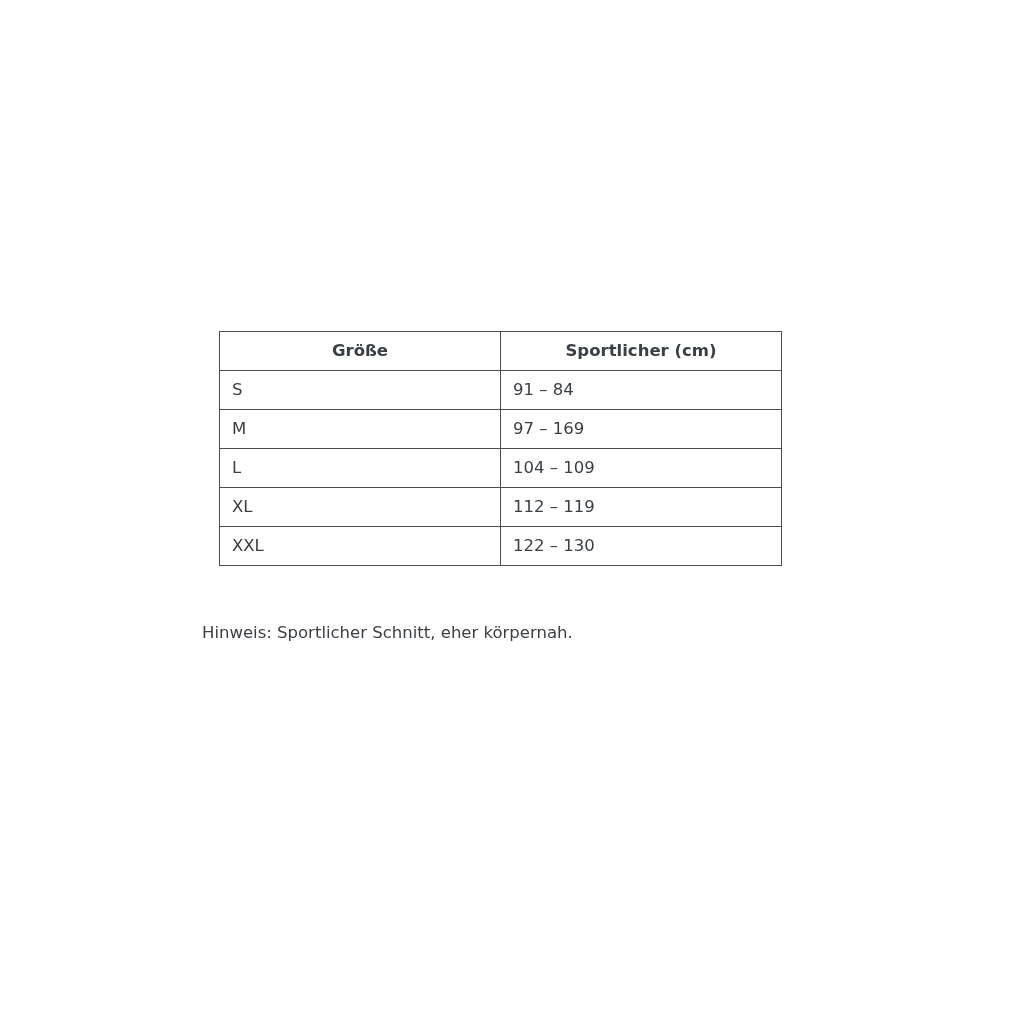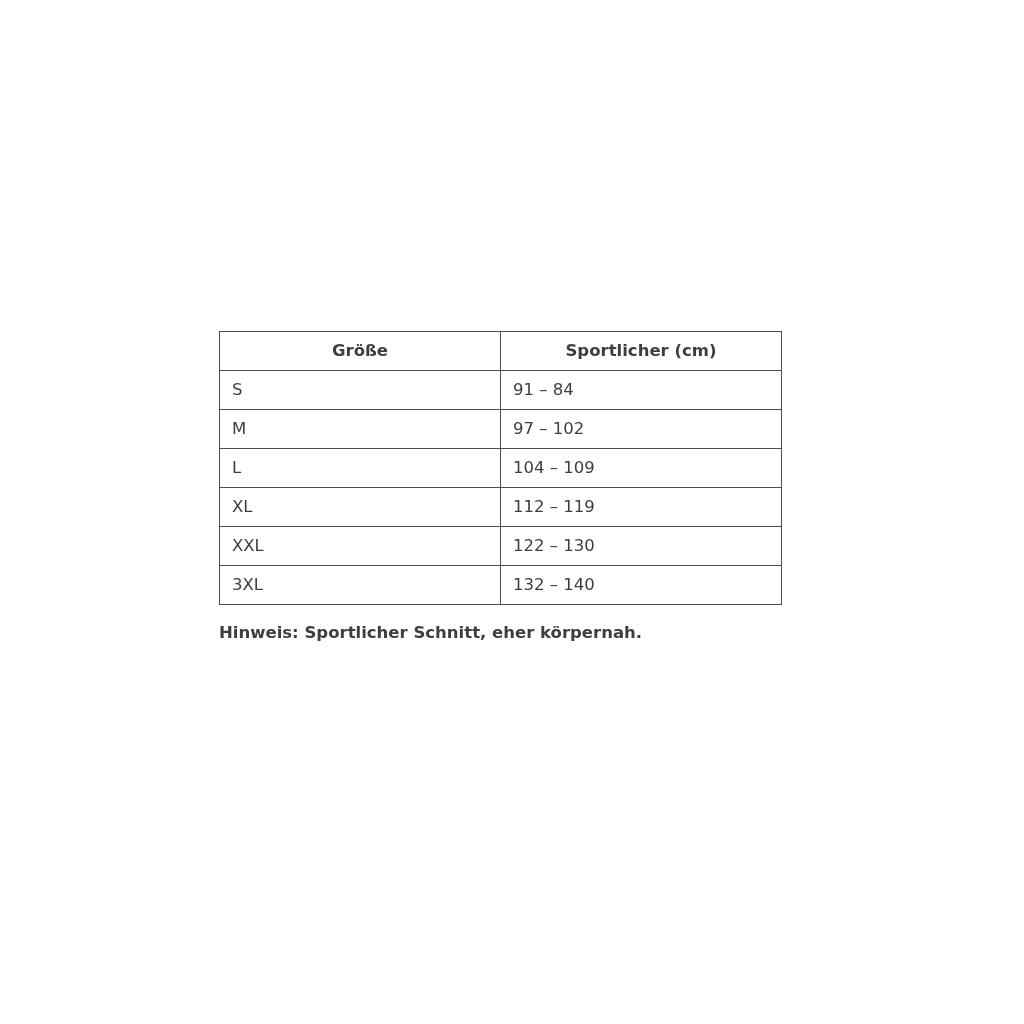--- a/index.html
+++ b/index.html
@@ -55,24 +55,23 @@
     font-weight: bold;
     padding-left: 0;
     font-size: 16.5px;
   }
 
   table.size-table col.c1 { width: 281px; }
   table.size-table col.c2 { width: 281px; }
 
   .notes {
     position: absolute;
-    left: 219px;
+    left: 202px;
     top: 618px;
     width: 760px;
-    font-weight: bold;
   }
 
   .note-line {
     font-size: 16.5px;
     line-height: 29px;
     color: #3a3f44;
     white-space: nowrap;
   }
 </style>
 </head>
@@ -92,38 +91,34 @@
           <th>Sportlicher (cm)</th>
         </tr>
       </thead>
       <tbody>
         <tr>
           <td>S</td>
           <td>91 – 84</td>
         </tr>
         <tr>
           <td>M</td>
-          <td>97 – 102</td>
+          <td>97 – 169</td>
         </tr>
         <tr>
           <td>L</td>
           <td>104 – 109</td>
         </tr>
         <tr>
           <td>XL</td>
           <td>112 – 119</td>
         </tr>
         <tr>
           <td>XXL</td>
           <td>122 – 130</td>
         </tr>
-        <tr>
-          <td>3XL</td>
-          <td>132 – 140</td>
-        </tr>
       </tbody>
     </table>
   </div>
 
   <div class="notes">
     <div class="note-line">Hinweis: Sportlicher Schnitt, eher körpernah.</div>
   </div>
 
 </div>
 

